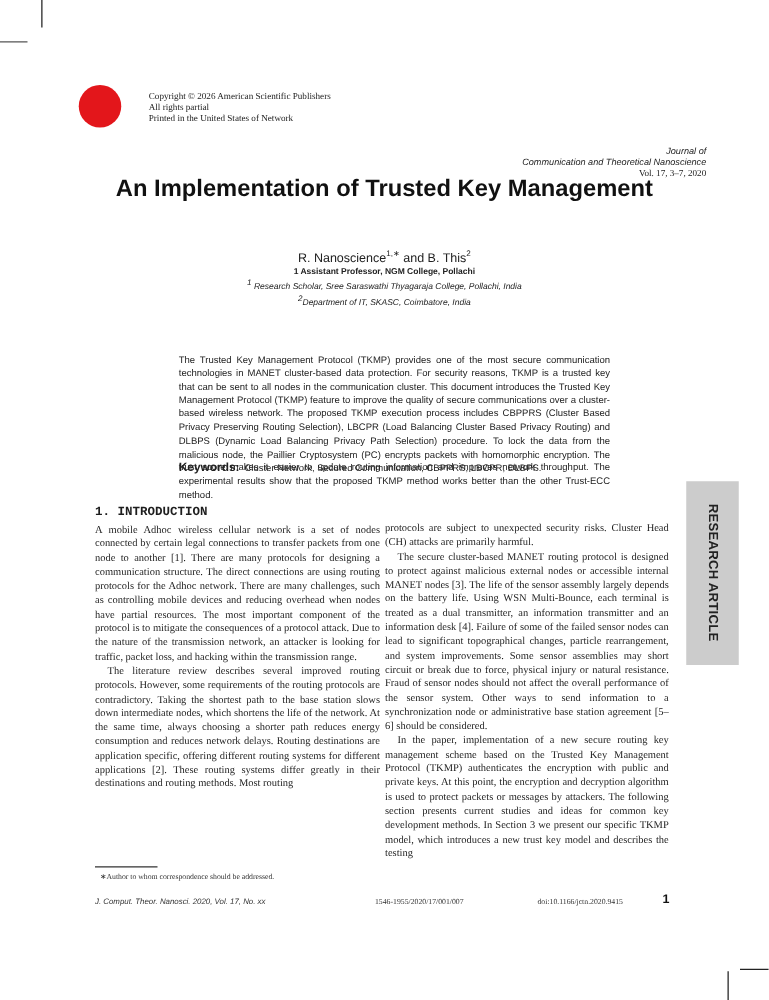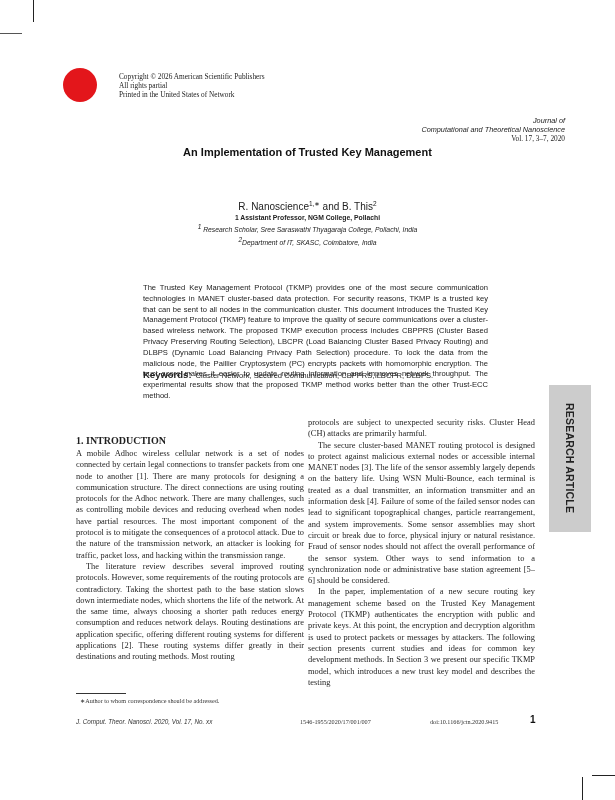--- a/index.html
+++ b/index.html
@@ -4,35 +4,35 @@
 <style>
   html, body { margin: 0; padding: 0; background: #ffffff; }
   body { width: 615px; height: 800px; position: relative; overflow: hidden; font-family: "Liberation Serif", serif; color: #1a1a1a; }
   .crop { position: absolute; background: #222; }
   .logo { position: absolute; left: 63px; top: 68px; width: 34px; height: 34px; border-radius: 50%; background: #e3161b; }
   .logo-text { position: absolute; left: 62px; top: 76px; width: 50px; font-family: Liberation Mono, monospace; font-weight: bold; font-size: 15px; color: #fff; letter-spacing: -0.5px; line-height: 16px; margin-top: 32px; }
   .pub { position: absolute; left: 119px; top: 72px; font-size: 7.3px; line-height: 9px; color: #222; }
   .journal { position: absolute; right: 50px; top: 72px; font-family: "Liberation Sans", sans-serif; font-size: 7.3px; line-height: 9px; text-align: right; color: #222; margin-top: 44px; }
   .journal .it { font-style: italic; }
   .journal .vol { font-family: "Liberation Serif", serif; }
-  .title { position: absolute; left: 60px; width: 495px; top: 141px; font-family: "Liberation Sans", sans-serif; font-weight: bold; font-size: 11px; line-height: 22px; text-align: center; color: #111; }
+  .title { position: absolute; left: 60px; width: 495px; top: 141px; font-family: "Liberation Sans", sans-serif; font-weight: bold; font-size: 19px; line-height: 22px; text-align: center; color: #111; }
   .authors { position: absolute; left: 60px; width: 495px; top: 198px; text-align: center; font-family: "Liberation Sans", sans-serif; color: #222; }
   .authors .names { font-size: 10px; line-height: 12px; }
   .authors sup { font-size: 6.5px; }
   .authors .aff1 { font-size: 6.8px; font-weight: bold; line-height: 9px; }
   .authors .aff { font-size: 6.8px; font-style: italic; line-height: 9px; }
   .abstract { position: absolute; left: 143px; width: 345px; top: 241px; font-family: "Liberation Sans", sans-serif; font-size: 7.6px; line-height: 10.8px; text-align: justify; color: #222; margin-top: 42px; }
   .keywords { position: absolute; left: 143px; width: 360px; top: 369px; font-family: "Liberation Sans", sans-serif; font-size: 7.6px; color: #222; }
   .keywords .kw-label { font-weight: bold; font-size: 9.5px; margin-right: 4px; }
   .col { position: absolute; font-size: 8.4px; line-height: 11.3px; text-align: justify; color: #1e1e1e; }
   .col p { margin: 0; }
   .col p.ind { text-indent: 10px; }
   .left-col { left: 76px; width: 228px; top: 405px; }
   .right-col { left: 308px; width: 227px; top: 417px; }
-  .section-head { font-family: Liberation Serif, serif; font-weight: bold; font-size: 10px; line-height: 12px; margin-bottom: 1px; margin-top: 30px; }
+  .section-head { font-family: Liberation Mono, monospace; font-weight: bold; font-size: 10px; line-height: 12px; margin-bottom: 1px; }
   .tab { position: absolute; left: 549px; top: 385px; width: 42px; height: 147px; background: #cccccc; }
   .tab-text { position: absolute; left: 549px; top: 385px; width: 42px; height: 147px; writing-mode: vertical-rl; font-family: "Liberation Sans", sans-serif; font-weight: bold; font-size: 10.5px; color: #222; display: flex; align-items: center; justify-content: center; letter-spacing: 0.2px; }
   .footrule { position: absolute; left: 76px; top: 693px; width: 50px; height: 1px; background: #333; }
   .footnote { position: absolute; left: 80px; top: 697px; font-size: 6.2px; color: #333; }
   .footer-left { position: absolute; left: 76px; top: 718px; font-family: "Liberation Sans", sans-serif; font-style: italic; font-size: 6.3px; color: #333; }
   .footer-issn { position: absolute; left: 300px; top: 718px; font-size: 6.2px; color: #333; }
   .footer-doi { position: absolute; left: 430px; top: 718px; font-size: 6.2px; color: #333; }
   .page-num { position: absolute; left: 530px; top: 714px; font-family: "Liberation Sans", sans-serif; font-weight: bold; font-size: 10px; color: #111; }
 </style>
 </head>
@@ -47,21 +47,21 @@
 <div class="logo-text">ASP</div>
 
 <div class="pub">
   <div>Copyright © 2026 American Scientific Publishers</div>
   <div>All rights partial</div>
   <div>Printed in the United States of Network</div>
 </div>
 
 <div class="journal">
   <div class="it">Journal of</div>
-  <div class="it">Computational and Theoretical Nanoscience</div>
+  <div class="it">Communication and Theoretical Nanoscience</div>
   <div class="vol">Vol. 17, 3–7, 2020</div>
 </div>
 
 <div class="title">
   <div>An Implementation of Trusted Key Management</div>
 </div>
 
 <div class="authors">
   <div class="names">
     <span>R. Nanoscience</span><sup>1,∗</sup><span> and </span><span>B. This</span><sup>2</sup>

